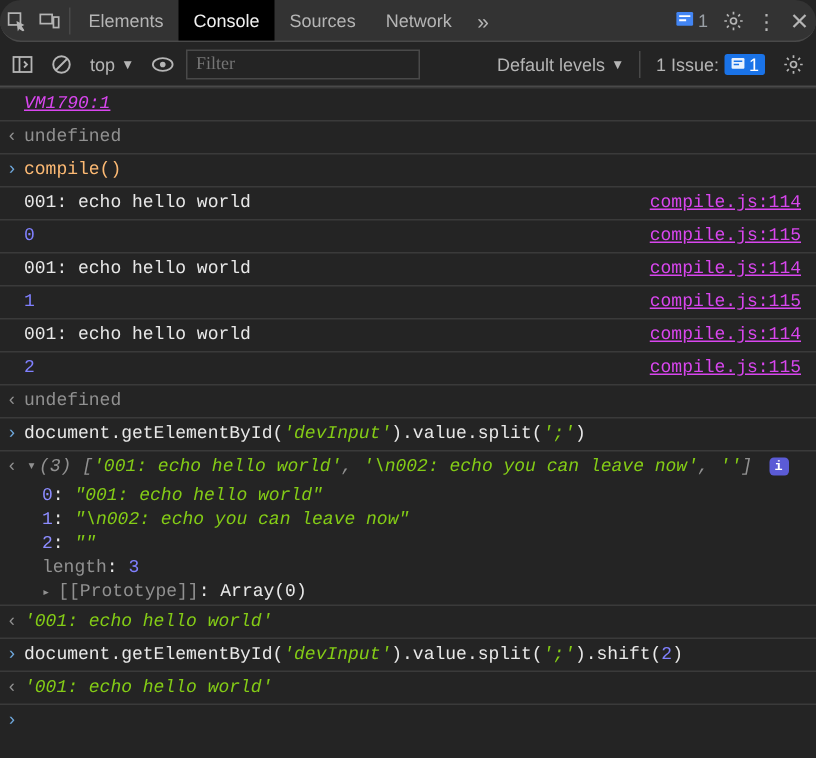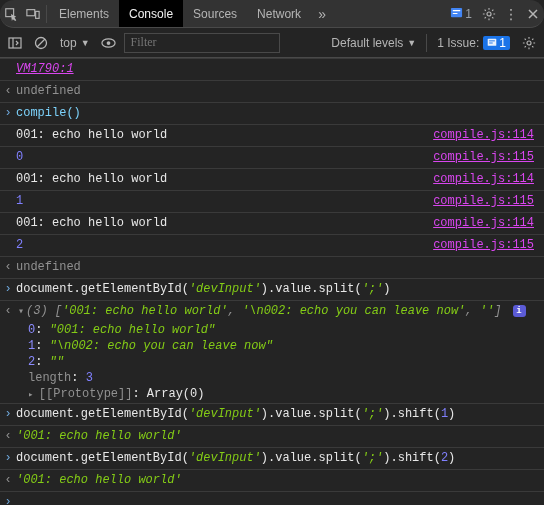--- a/index.html
+++ b/index.html
@@ -59,21 +59,21 @@
   .row.clr { background:#242424; color:#919191; font-style:italic; border-top:1px solid #3a3a3a;}
   .row.undef { color:#919191;}
   .row .gut { width:16px; flex-shrink:0; display:flex; justify-content:center; color:#919191;}
   .row .gut.arr-in::before { content:"\203A"; color:#6fa8dc;}
   .row .gut.arr-out::before { content:"\2039"; color:#919191;}
   .row .gut.expdown::before { content:"\25BE"; color:#919191; font-size:10px;}
   .row .body { flex:1; padding-right:4px; word-break:break-all;}
   .row .src { color:#d946ef; text-decoration:underline; padding-right:10px; flex-shrink:0; cursor:pointer;}
   .num { color:#8080ff;}
   .str { color:#84cc16;font-style:italic;}
-  .fn { color:#7dd3fc;}
+  .fn { color:#fdba74;}
   .obj { color:#e8e8e8;}
   .kwl { color:#919191;}
   .nested { padding-left:28px; border-bottom:1px solid #3a3a3a;}
   .nested .nl { line-height:16px; }
   .nk { color:#8c8cff; }
   .arrprev { color:#919191; font-style:italic;}
   .iicon { display:inline-block; width:13px; height:12px; background:#5b5bd6; border-radius:3px; color:#fff; font-size:9px; text-align:center; line-height:12px; font-style:normal; font-weight:bold; margin-left:4px; vertical-align:middle;}
   .prompt-row { display:flex; align-items:center; padding:3px 0;}
   .prompt-row .gut { width:16px; display:flex; justify-content:center; color:#6fa8dc;}
   .tri { font-size:9px; color:#919191;}
@@ -243,26 +243,20 @@
   </div>
   <div class="nested">
     <div class="nl"><span class="nk">0</span><span>: </span><span class="str">"001: echo hello world"</span></div>
     <div class="nl"><span class="nk">1</span><span>: </span><span class="str">"\n002: echo you can leave now"</span></div>
     <div class="nl"><span class="nk">2</span><span>: </span><span class="str">""</span></div>
     <div class="nl"><span class="kwl">length</span><span>: </span><span class="num">3</span></div>
     <div class="nl"><span class="tri">▸ </span><span class="kwl">[[Prototype]]</span><span>: </span><span>Array(0)</span></div>
   </div>
 
   <div class="row">
-    <div class="gut arr-in"></div>
-    <div class="body">
-      <span class="obj">document</span><span>.getElementById(</span><span class="str">'devInput'</span><span>).value.split(</span><span class="str">';'</span><span>).shift(</span><span class="num">1</span><span>)</span>
-    </div>
-  </div>
-  <div class="row">
     <div class="gut arr-out"></div>
     <div class="body"><span class="str">'001: echo hello world'</span></div>
   </div>
 
   <div class="row">
     <div class="gut arr-in"></div>
     <div class="body">
       <span class="obj">document</span><span>.getElementById(</span><span class="str">'devInput'</span><span>).value.split(</span><span class="str">';'</span><span>).shift(</span><span class="num">2</span><span>)</span>
     </div>
   </div>

